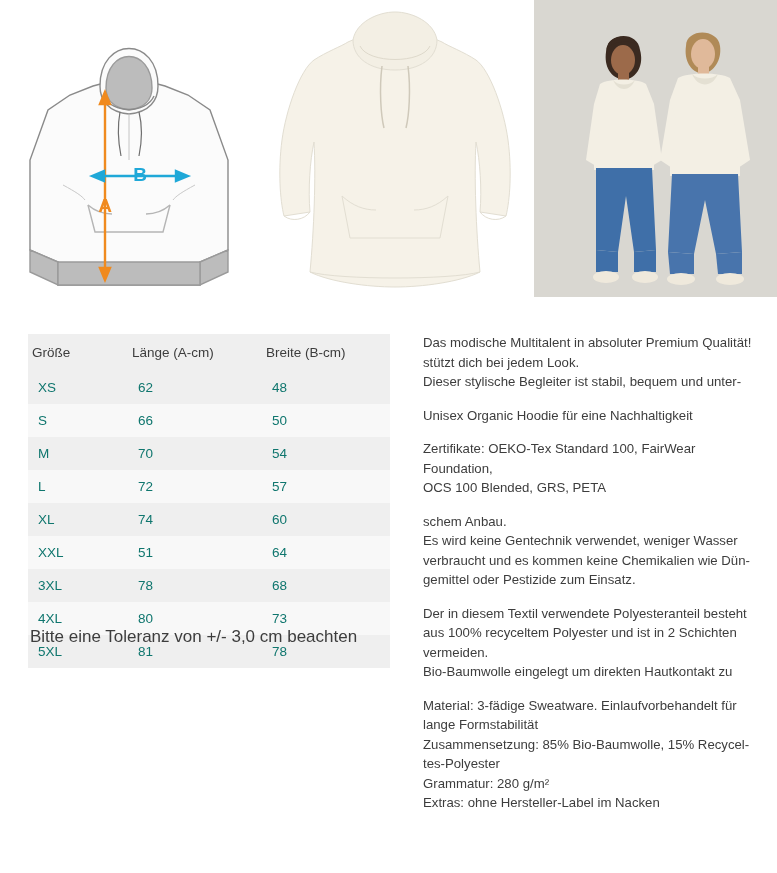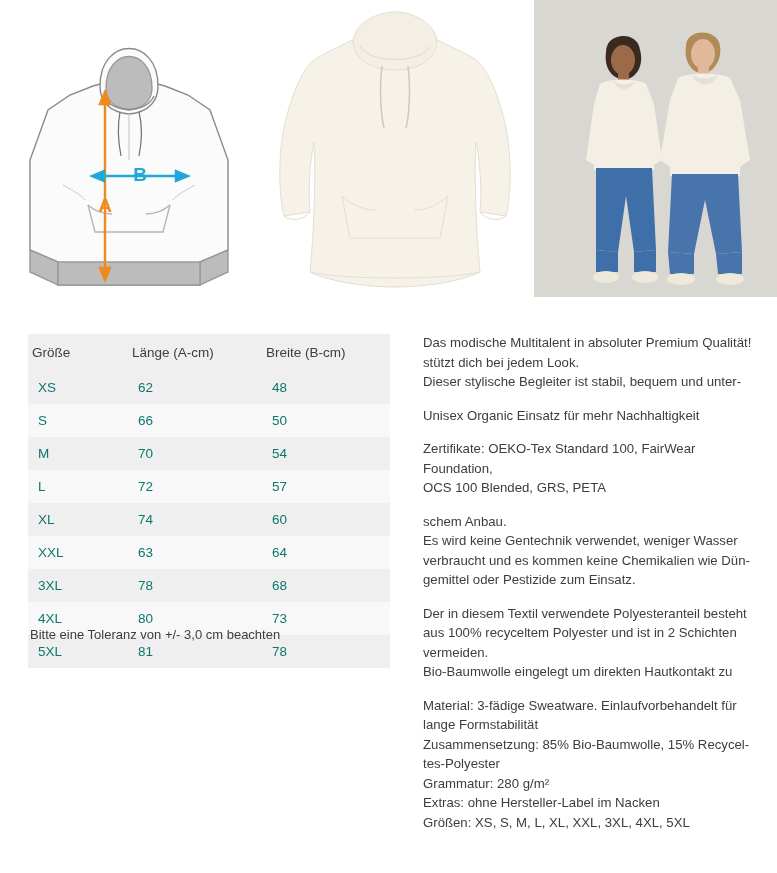--- a/index.html
+++ b/index.html
@@ -78,21 +78,21 @@
   table.size-table tr.odd td { background: #efefef; }
   table.size-table tr.even td { background: #f8f8f8; }
   table.size-table th.c0, table.size-table td.c0 { width: 100px; }
   table.size-table th.c1, table.size-table td.c1 { width: 134px; }
   table.size-table th.c2, table.size-table td.c2 { width: 128px; }
 
   .tolerance {
     position: absolute;
     left: 30px;
     top: 627px;
-    font-size: 13px;
+    font-size: 17px;
     color: #3d3d3d;
   }
 
   
   .copy {
     position: absolute;
     left: 411px;
     top: 333px;
     width: 340px;
     font-size: 13.2px;
@@ -257,21 +257,21 @@
           <td class="c1">72</td>
           <td class="c2">57</td>
         </tr>
         <tr class="odd">
           <td class="c0">XL</td>
           <td class="c1">74</td>
           <td class="c2">60</td>
         </tr>
         <tr class="even">
           <td class="c0">XXL</td>
-          <td class="c1">63</td>
+          <td class="c1">51</td>
           <td class="c2">64</td>
         </tr>
         <tr class="odd">
           <td class="c0">3XL</td>
           <td class="c1">78</td>
           <td class="c2">68</td>
         </tr>
         <tr class="even">
           <td class="c0">4XL</td>
           <td class="c1">80</td>
@@ -289,21 +289,21 @@
   <div class="tolerance">Bitte eine Toleranz von +/- 3,0 cm beachten</div>
 
   <div class="copy">
     <div class="block">
       <div>Das modische Multitalent in absoluter Premium Qualität!</div>
       <div>stützt dich bei jedem Look.</div>
       <div>Dieser stylische Begleiter ist stabil, bequem und unter-</div>
     </div>
 
     <div class="block">
-      <div>Unisex Organic Einsatz für mehr Nachhaltigkeit</div>
+      <div>Unisex Organic Hoodie für eine Nachhaltigkeit</div>
     </div>
 
     <div class="block">
       <div>Zertifikate: OEKO-Tex Standard 100, FairWear Foundation,</div>
       <div>OCS 100 Blended, GRS, PETA</div>
     </div>
 
     <div class="block">
       <div>schem Anbau.</div>
       <div>Es wird keine Gentechnik verwendet, weniger Wasser</div>
@@ -318,17 +318,16 @@
       <div>Bio-Baumwolle eingelegt um direkten Hautkontakt zu</div>
     </div>
 
     <div class="block">
       <div>Material: 3-fädige Sweatware. Einlaufvorbehandelt für</div>
       <div>lange Formstabilität</div>
       <div>Zusammensetzung: 85% Bio-Baumwolle, 15% Recycel-</div>
       <div>tes-Polyester</div>
       <div>Grammatur: 280 g/m²</div>
       <div>Extras: ohne Hersteller-Label im Nacken</div>
-      <div>Größen:  XS, S, M, L, XL, XXL, 3XL, 4XL, 5XL</div>
     </div>
   </div>
 
 </div>
 
 </body></html>

